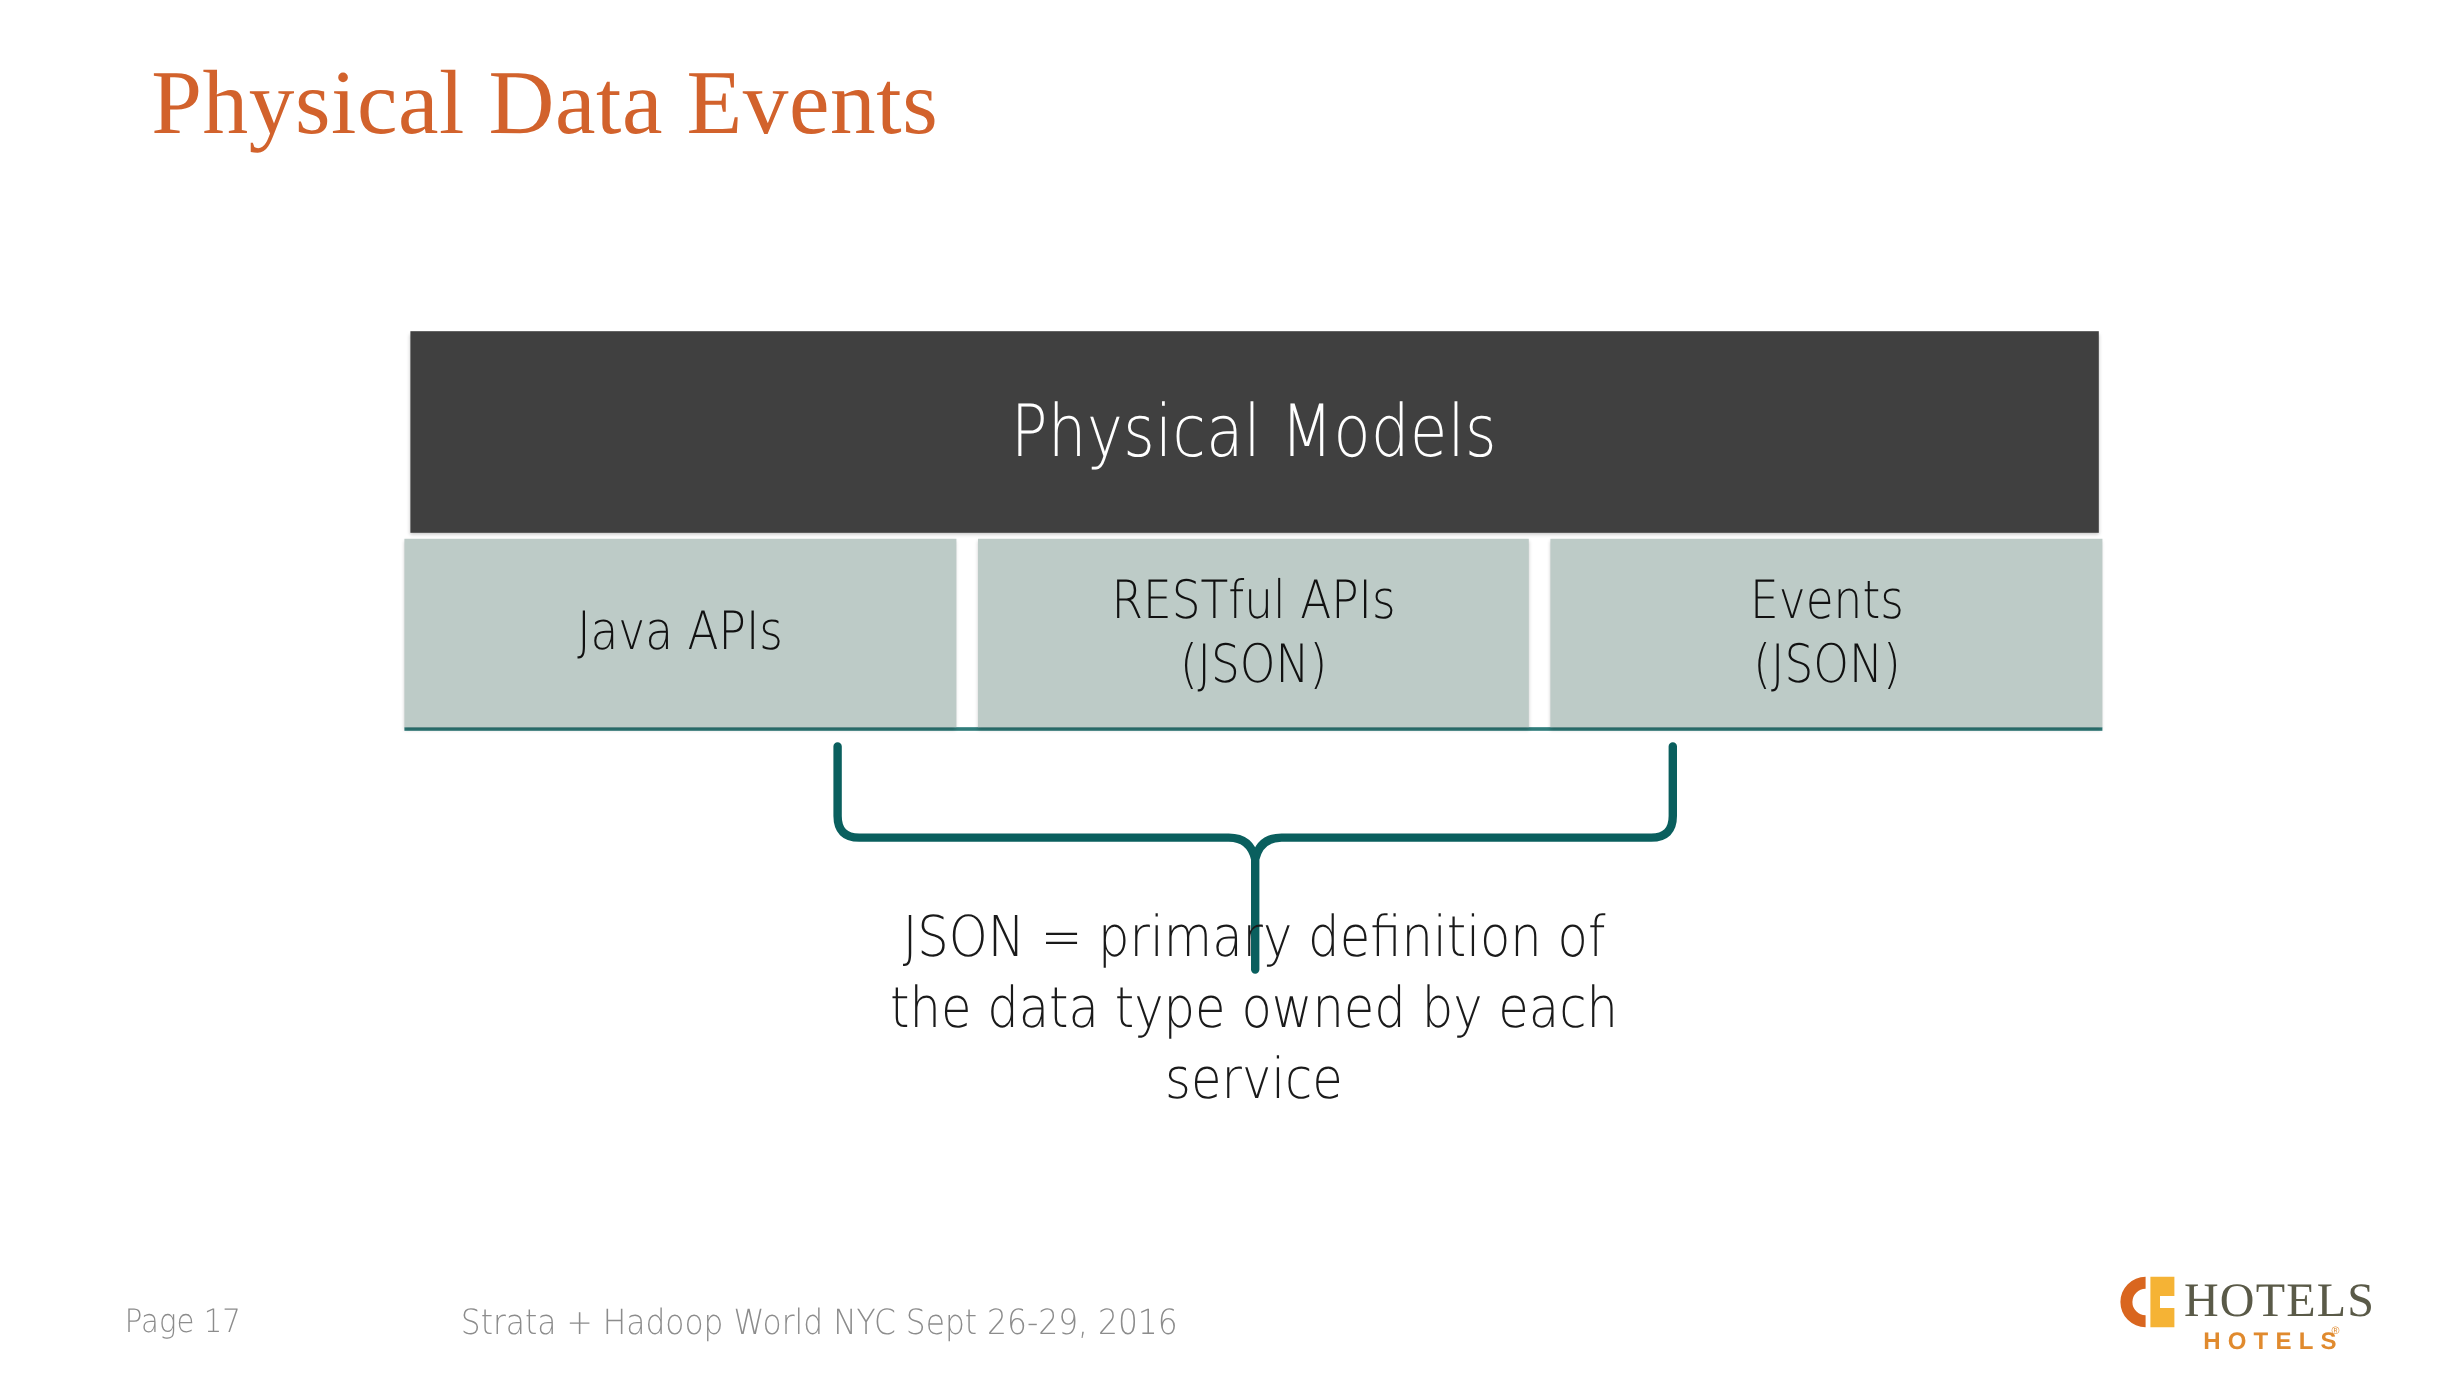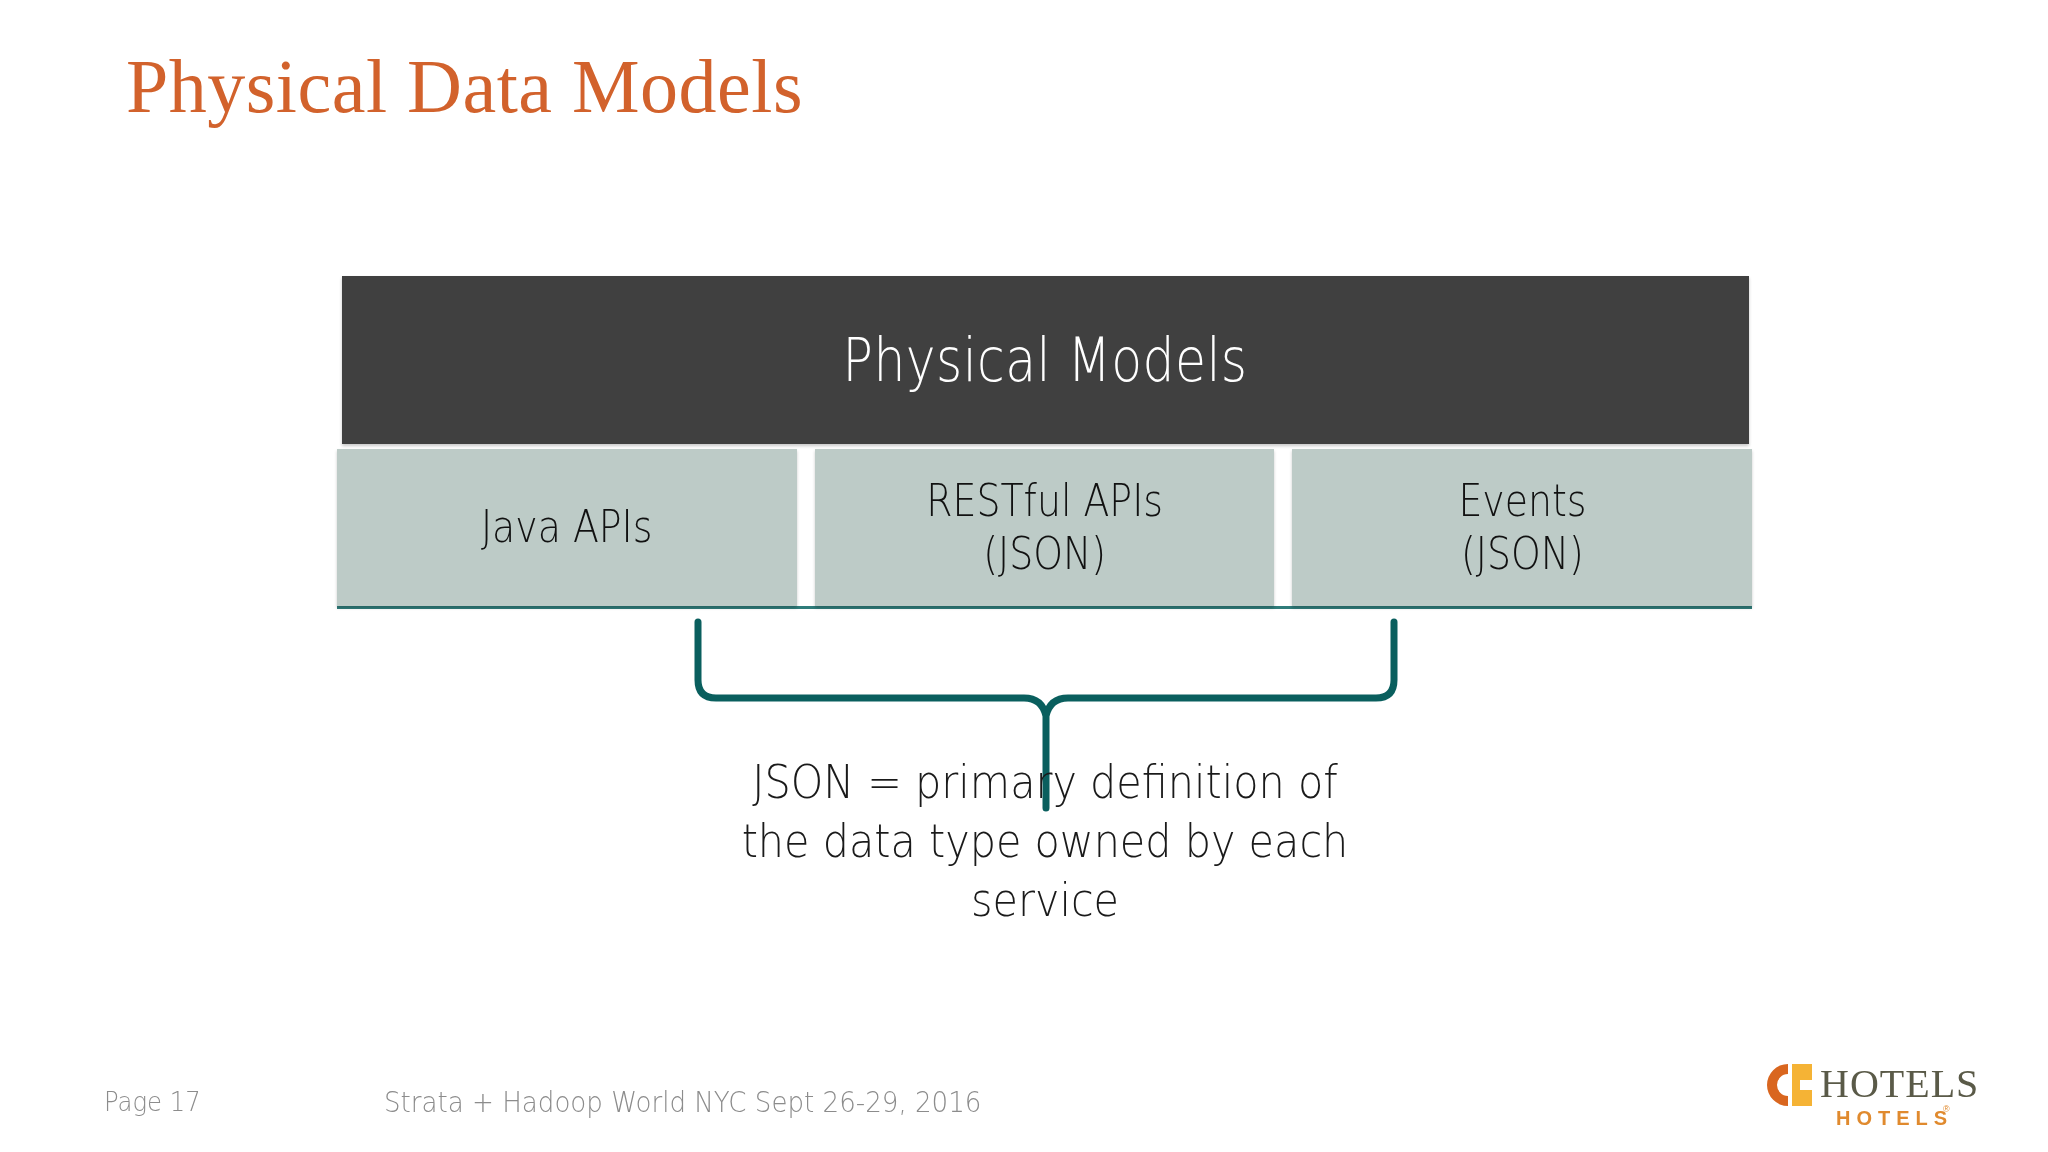--- a/index.html
+++ b/index.html
@@ -185,21 +185,21 @@
     left: 181px;
     top: 44px;
     font-family: "Liberation Sans", sans-serif;
     font-size: 9px;
     color: #E08A2E;
   }
 </style>
 </head>
 <body>
 
-<div id="slide-title">Physical Data Models</div>
+<div id="slide-title">Physical Data Events</div>
 
 <div id="diagram">
 
   <div id="physical-models-header">
     <span class="hdr-label">Physical Models</span>
   </div>
 
   <div id="model-columns">
     <div class="model-col">
       <span class="col-label">Java APIs</span>

